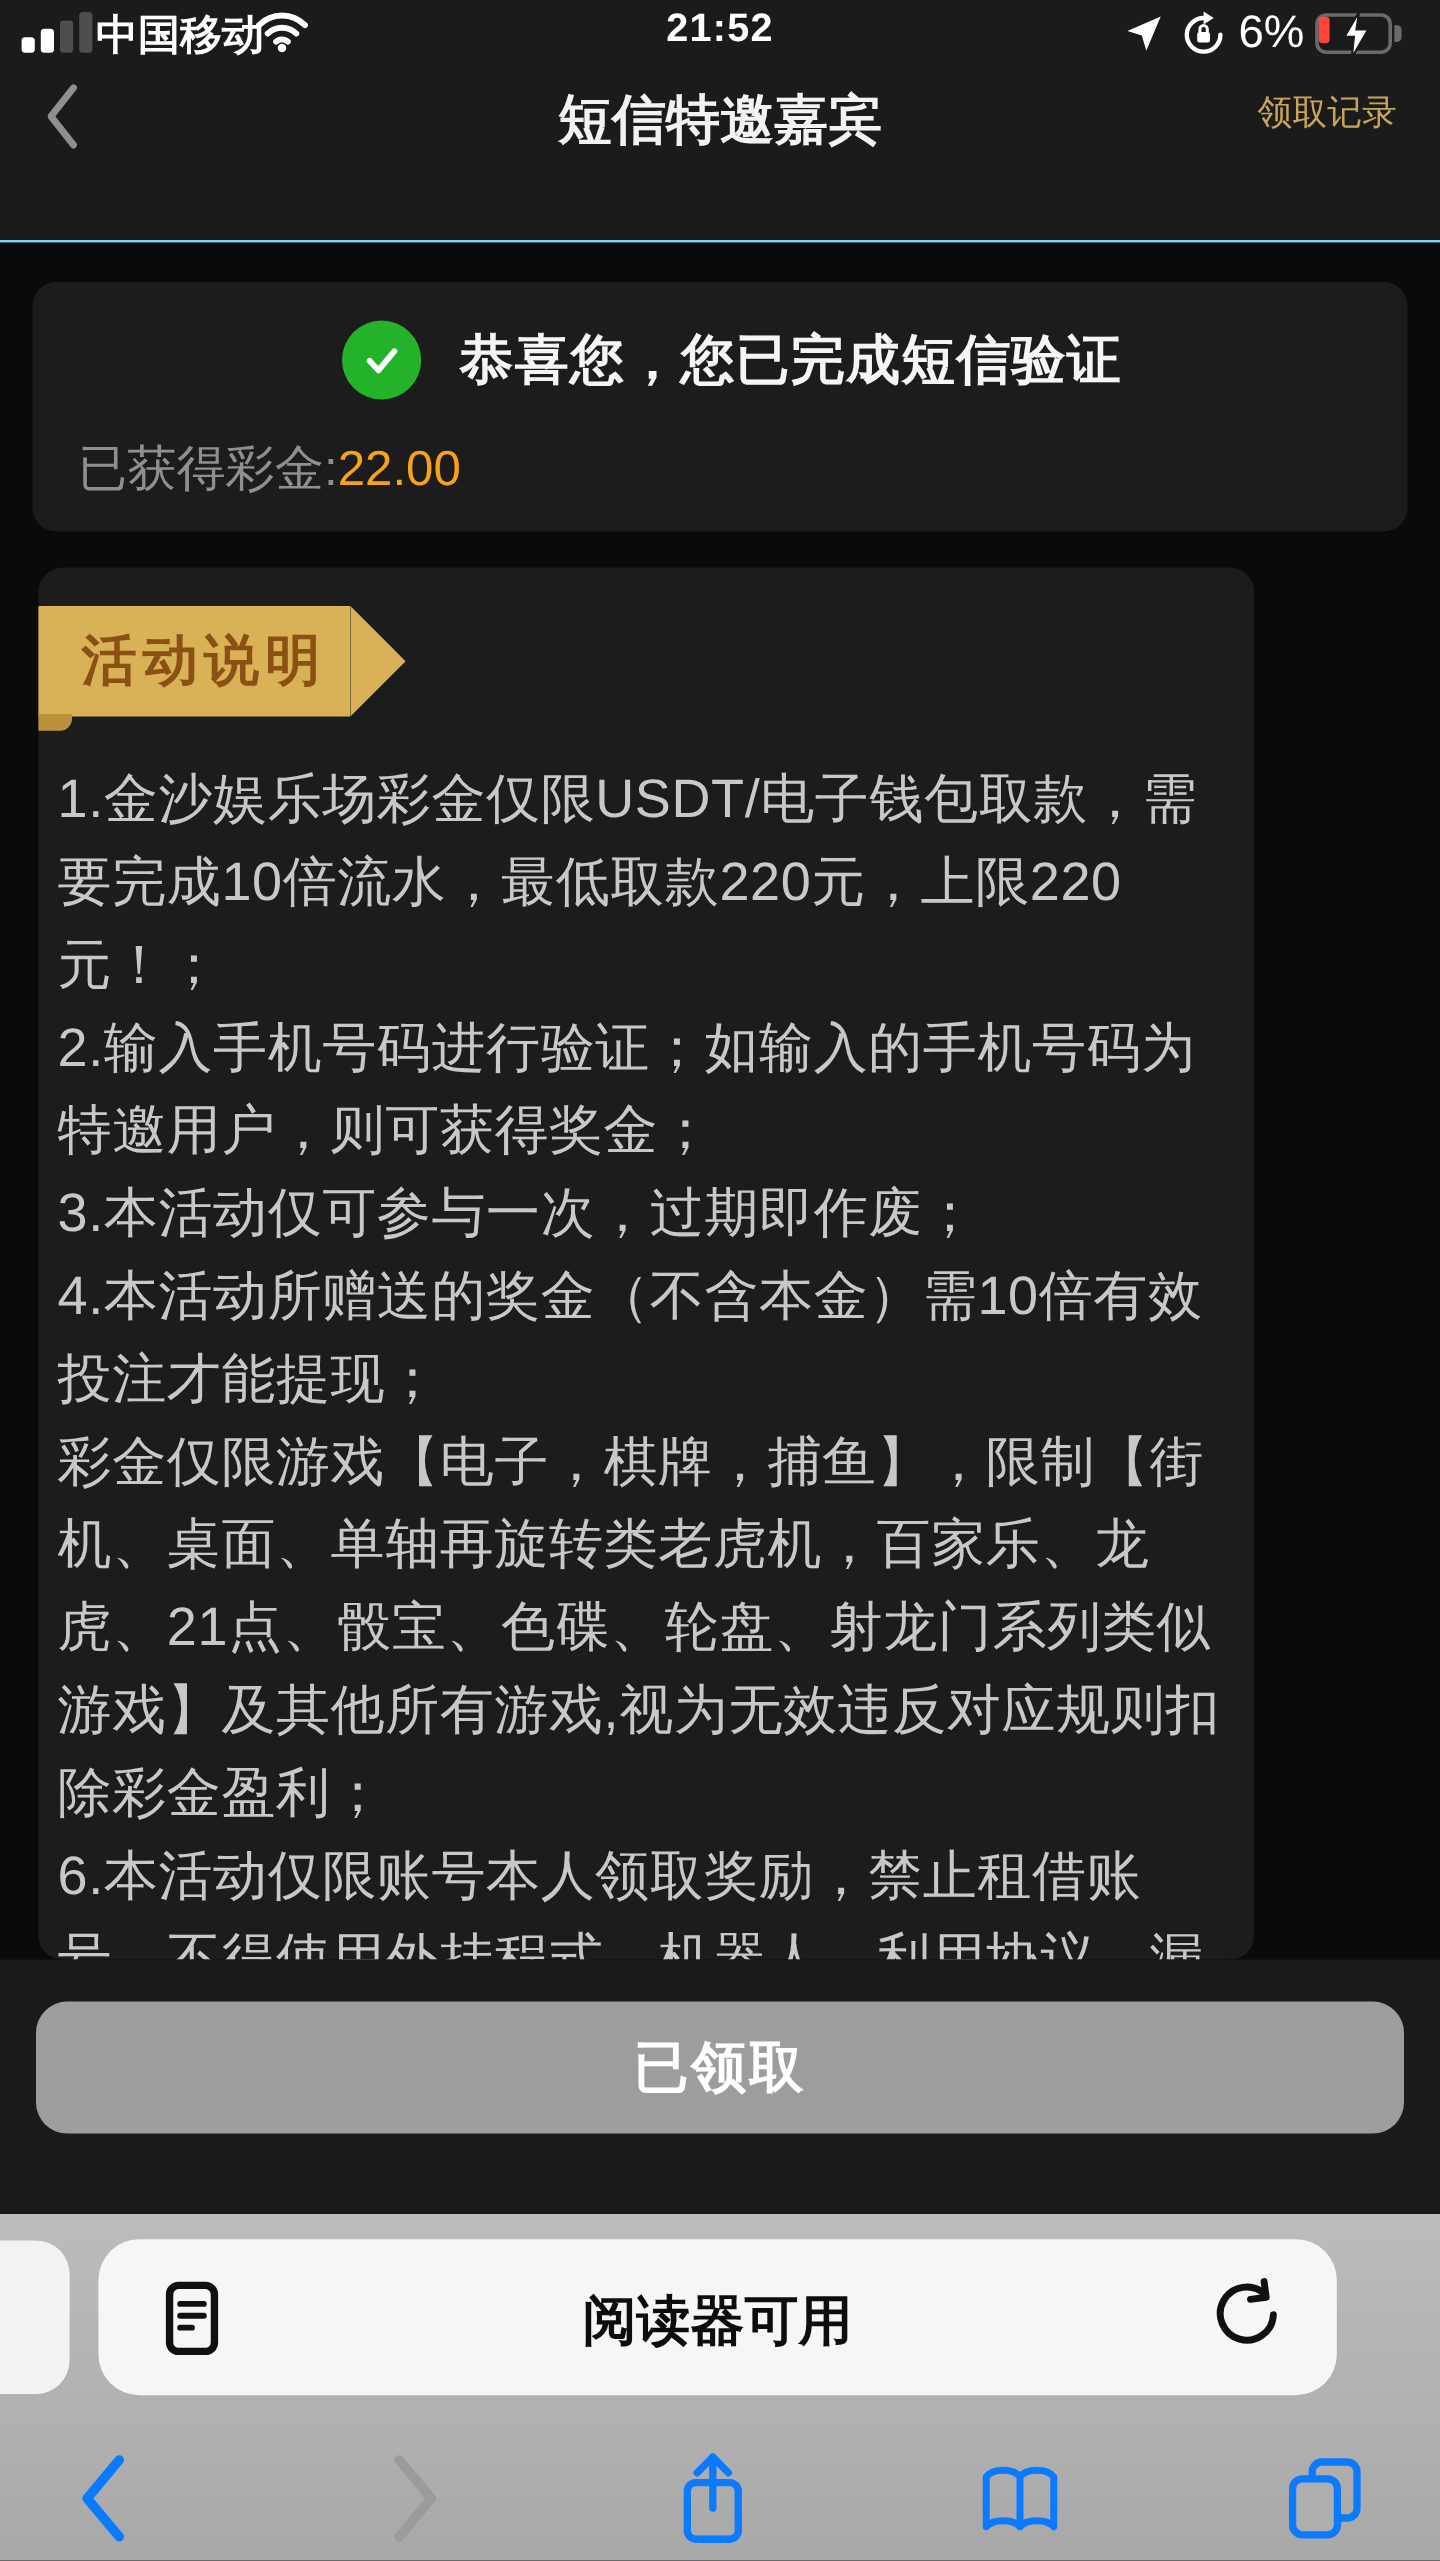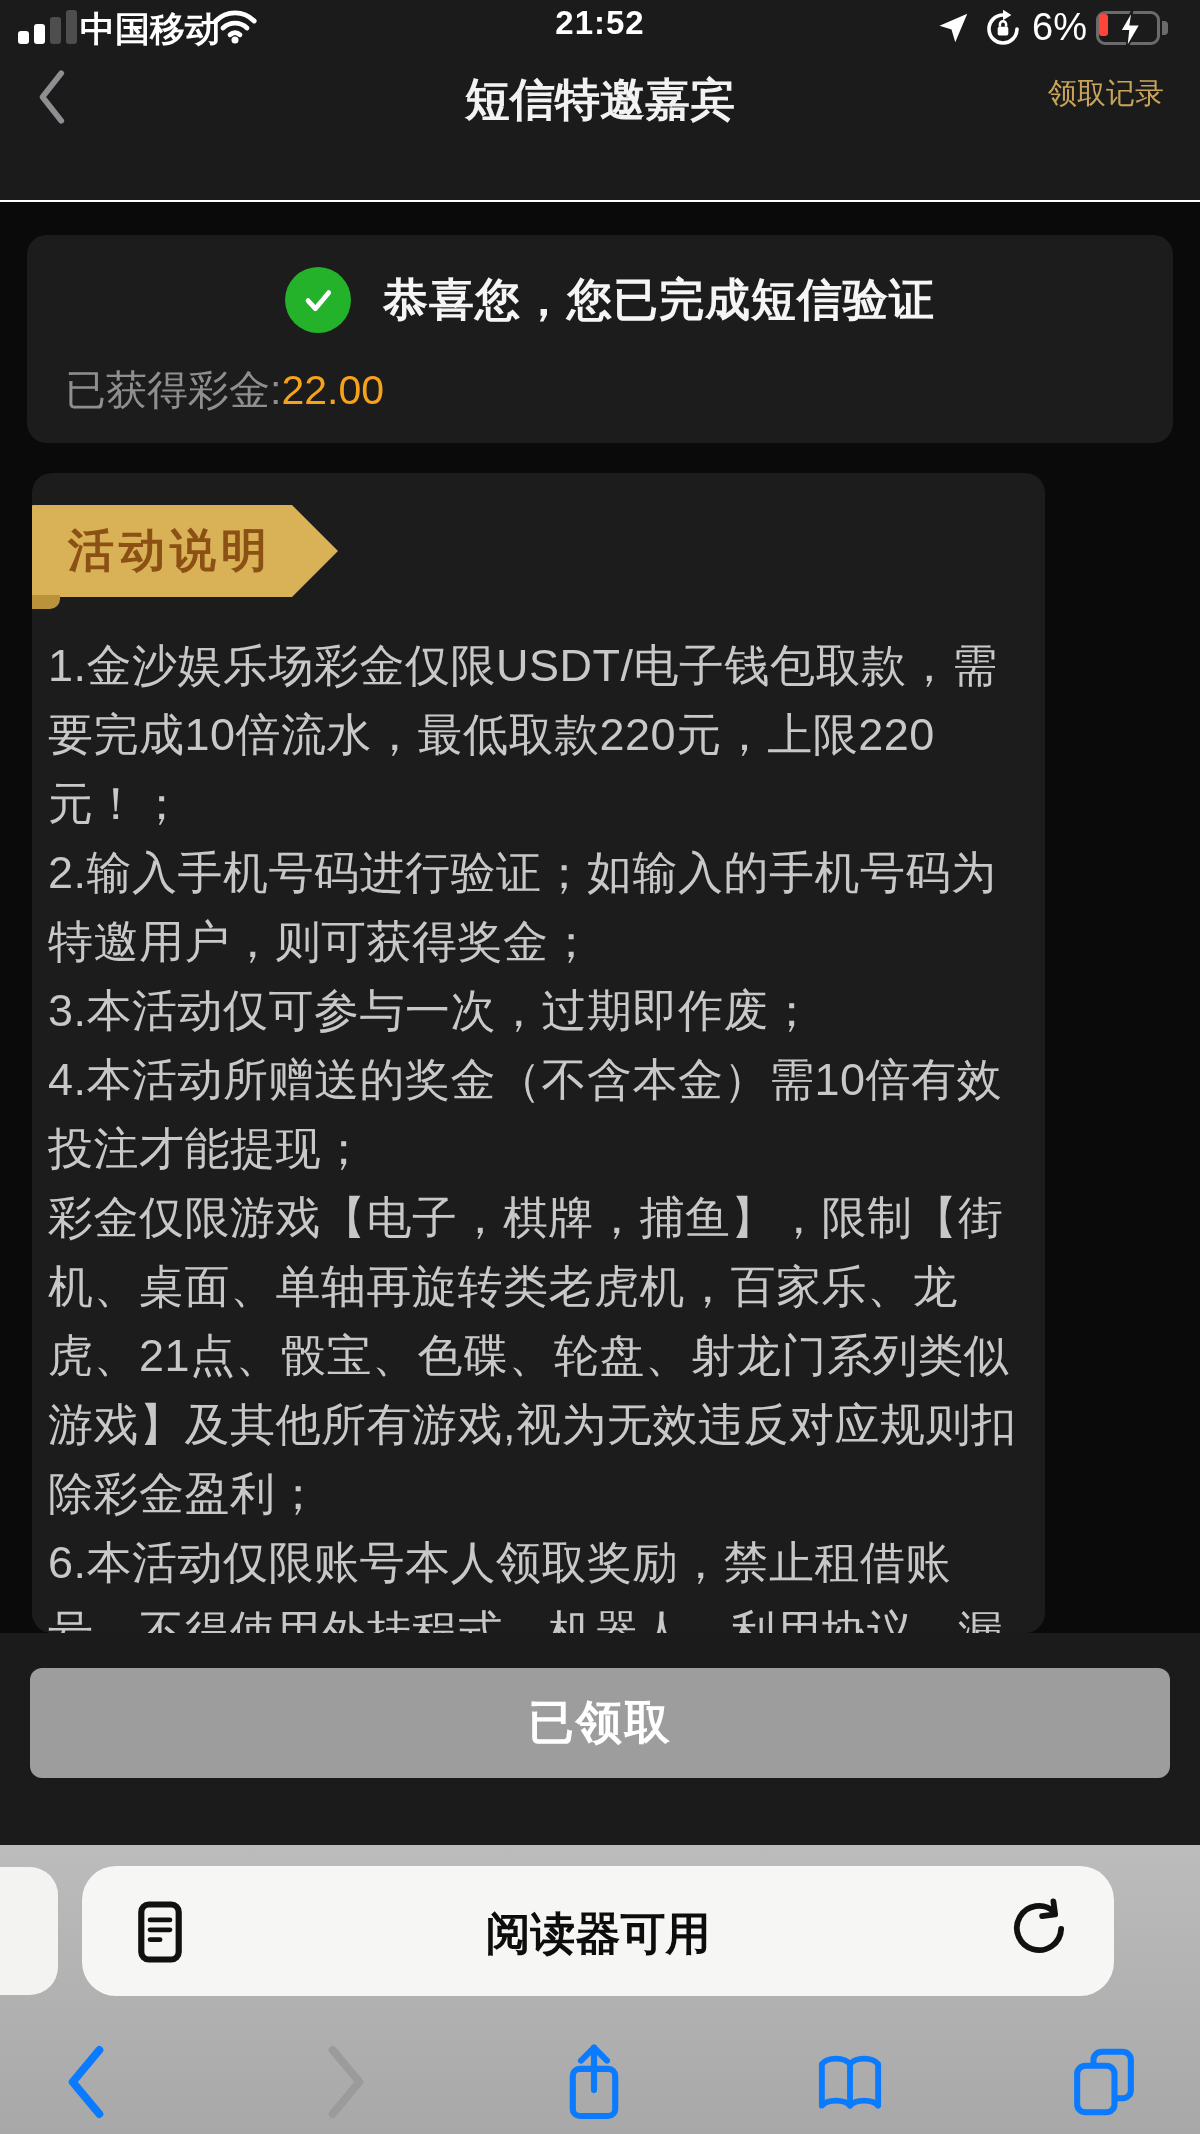--- a/index.html
+++ b/index.html
@@ -5,21 +5,21 @@
   * { margin:0; padding:0; box-sizing:border-box; }
   html,body { width:1200px; height:2134px; }
   body {
     position:relative; overflow:hidden;
     background:#0a0a0a;
     font-family:"Liberation Sans", sans-serif;
     -webkit-font-smoothing:antialiased;
   }
   
   .top-chrome { position:absolute; top:0; left:0; width:1200px; height:202px;
-    background:#1b1b1b; border-bottom:2px solid #ffffff; }
+    background:#1b1b1b; border-bottom:2px solid #7dd3fc; }
   .status-bar { position:absolute; top:0; left:0; right:0; height:57px; }
   .sig-group { position:absolute; left:18px; top:10px; display:flex; align-items:flex-end; gap:5px; height:34px; }
   .sig-bar { width:11px; border-radius:3px; background:#fff; }
   .sig-bar.dim { background:#4e4e4e; }
   .carrier { position:absolute; left:80px; top:6px; color:#fff; font-size:35px; font-weight:bold; }
   .wifi { position:absolute; left:212px; top:8px; }
   .sb-time { position:absolute; left:0; right:0; top:4px; text-align:center; color:#fff; font-size:33px; font-weight:bold; letter-spacing:1px; }
   .loc { position:absolute; left:935px; top:10px; }
   .rotlock { position:absolute; left:982px; top:8px; }
   .batt-pct { position:absolute; left:1032px; top:6px; color:#fff; font-size:38px; font-weight:500; }
@@ -52,21 +52,21 @@
     background:#d9b156; clip-path:polygon(0 0, 100% 50%, 0 100%); }
   .ribbon-fold { position:absolute; left:-12px; top:122px; width:40px; height:14px;
     background:#bb923c; border-radius:0 0 10px 8px; }
   .ribbon-label { color:#8a5014; font-size:46px; font-weight:bold; letter-spacing:5px; }
   .rules { padding:158px 20px 0 16px; color:#c8c8c8; font-size:45px; line-height:69px; letter-spacing:0.5px; }
   .rules p { margin:0; }
 
   
   .bottom-bar { position:absolute; left:0; top:1633px; width:1200px; height:212px; background:#1b1b1b; }
   .claim-button { position:absolute; left:30px; top:35px; width:1140px; height:110px;
-    background:#9d9d9d; border:none; border-radius:12px; color:#fff; font-size:46px; font-weight:bold;
+    background:#9d9d9d; border:none; border-radius:26px; color:#fff; font-size:46px; font-weight:bold;
     font-family:inherit; letter-spacing:2px; cursor:pointer; }
 
   
   .safari { position:absolute; left:0; top:1845px; width:1200px; height:289px;
     background:linear-gradient(#bcbcbc,#a8a8a8);padding-left:28px; }
   .partial-tab { position:absolute; left:-34px; top:22px; width:92px; height:128px;
     background:#f3f3f2; border-radius:28px; }
   .address-bar { position:absolute; left:82px; top:21px; width:1032px; height:130px;
     background:#f6f6f5; border-radius:34px; }
   .reader-btn { position:absolute; left:46px; top:33px; width:64px; height:64px; background:none; border:none; cursor:pointer; }

